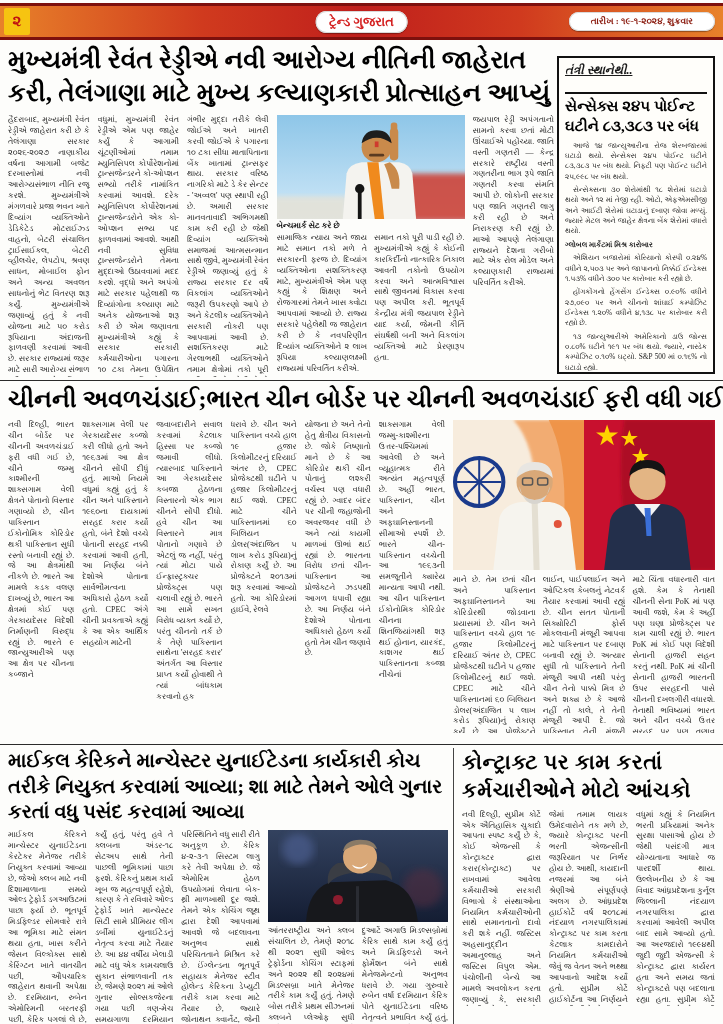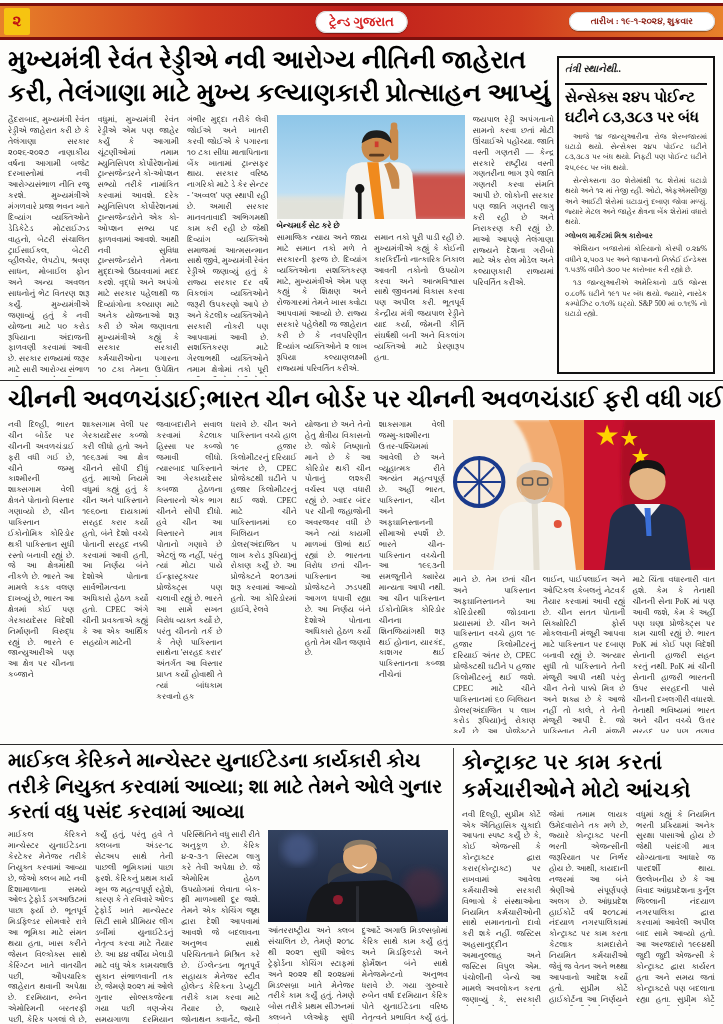--- a/index.html
+++ b/index.html
@@ -41,21 +41,21 @@
   
   #art1{position:absolute;top:44px;left:8px;width:546px;}
   #art1 .headline{font-size:25px;line-height:1.3;}
   #art1 .body{margin-top:6px;height:262px;}
   #art1 .stack{width:188px;flex:none;}
   
   #edbox{
     position:absolute;top:56px;left:557px;width:158px;height:318px;
     border:2.5px solid #111;background:#fffefa;box-sizing:border-box;padding:5px 6px;overflow:hidden;
   }
-  #edbox .kicker{font-size:10px;font-weight:bold;font-style:italic;border-bottom:2px solid #111;padding-bottom:8px;margin-bottom:3px;}
+  #edbox .kicker{font-size:12px;font-weight:bold;font-style:italic;border-bottom:2px solid #111;padding-bottom:14px;margin-bottom:3px;text-decoration:underline;}
   #edbox .bighead{font-size:15px;font-weight:bold;line-height:1.32;margin-bottom:4px;color:#000;}
   #edbox p{font-size:7.3px;line-height:1.42;text-align:justify;margin:0 0 3px 0;text-indent:8px;}
   #edbox p.bold{font-weight:bold;text-indent:0;}
   
   #art2{position:absolute;top:384px;left:8px;width:707px;}
   #art2 .headline{font-size:24px;line-height:1.25;white-space:nowrap;}
   #art2 .body{margin-top:6px;height:318px;}
   #art2 .stack{width:262px;flex:none;}
   
   #art3{position:absolute;top:748px;left:8px;width:440px;}
@@ -124,20 +124,21 @@
   </div>
 </div>
 
 <div id="edbox">
   <div class="kicker">તંત્રી સ્થાનેથી..</div>
   <div class="bighead">સેન્સેક્સ ૨૪૫ પોઈન્ટ ઘટીને ૮૩,૩૮૩ પર બંધ</div>
   <p>આજે ૧૪ જાન્યુઆરીના રોજ શેરબજારમાં ઘટાડો થયો. સેન્સેક્સ ૨૪૫ પોઈન્ટ ઘટીને ૮૩,૩૮૩ પર બંધ થયો. નિફ્ટી પણ પોઈન્ટ ઘટીને ૨૫,૯૯૮ પર બંધ થયો.</p>
   <p>સેન્સેક્સના ૩૦ શેરોમાંથી ૧૮ શેરોમાં ઘટાડો થયો અને ૧૨ માં તેજી રહી. ઓટો, એફએમસીજી અને આઈટી શેરોમાં ઘટાડાનું દબાણ જોવા મળ્યું. જ્યારે મેટલ અને જાહેર ક્ષેત્રના બેંક શેરોમાં વધારો થયો.</p>
   <p class="bold">ગ્લોબલ માર્કેટમાં મિશ્ર કારોબાર</p>
   <p>એશિયન બજારોમાં કોરિયાનો કોસ્પી ૦.૨૪% વધીને ૨,૫૦૩ પર અને જાપાનનો નિક્કેઈ ઈન્ડેક્સ ૧.૫૩% વધીને ૩૦૦ પર કારોબાર કરી રહ્યો છે.</p>
+  <p>હોંગકોંગનો હેંગસેંગ ઈન્ડેક્સ ૦.૯૦% વધીને ૨૭,૦૯૦ પર અને ચીનનો શાંઘાઈ કમ્પોઝિટ ઈન્ડેક્સ ૧.૨૦% વધીને ૪,૧૩૮ પર કારોબાર કરી રહ્યો છે.</p>
   <p>૧૩ જાન્યુઆરીએ અમેરિકાનો ડાઉ જોન્સ ૦.૮૦% ઘટીને ૧૯૧ પર બંધ થયો. જ્યારે, નાસ્ડેક કમ્પોઝિટ ૦.૧૦% ઘટ્યો. S&amp;P 500 માં ૦.૧૬% નો ઘટાડો રહ્યો.</p>
 
 </div>
 
 <div class="rule" style="top:380px"></div>
 
 <div id="art2">
   <div class="headline">ચીનની અવળચંડાઈ;ભારત ચીન બોર્ડર પર ચીનની અવળચંડાઈ ફરી વધી ગઈ</div>
   <div class="body cols">
     <div class="col">નવી દિલ્હી, ભારત ચીન બોર્ડર પર ચીનની અવળચંડાઈ ફરી વધી ગઈ છે, ચીને જમ્મુ કાશ્મીરની શાક્સગામ વેલી ક્ષેત્રને પોતાનો વિસ્તાર ગણાવ્યો છે, ચીન પાકિસ્તાન ઈકોનોમિક કોરિડોર થકી પાકિસ્તાન સુધી રસ્તો બનાવી રહ્યું છે. જે આ ક્ષેત્રમાંથી નીકળે છે. ભારતે આ મામલે કડક વલણ દાખવ્યું છે, ભારત આ ક્ષેત્રમાં કોઈ પણ ગેરકાયદેસર વિદેશી નિર્માણની વિરુદ્ધ રહ્યું છે. ભારતે ૯ જાન્યુઆરીએ પણ આ ક્ષેત્ર પર ચીનના કબ્જાને</div>

